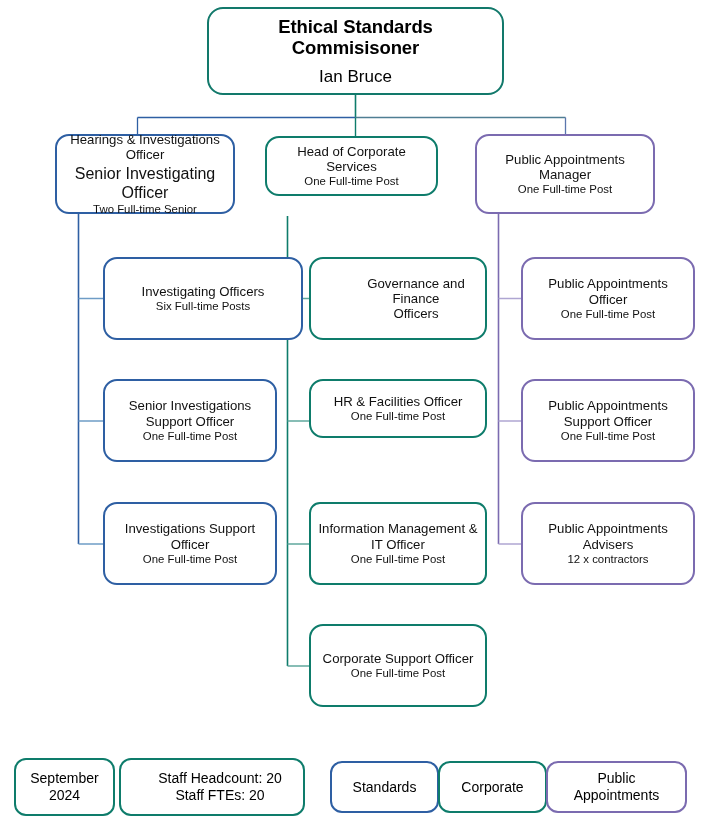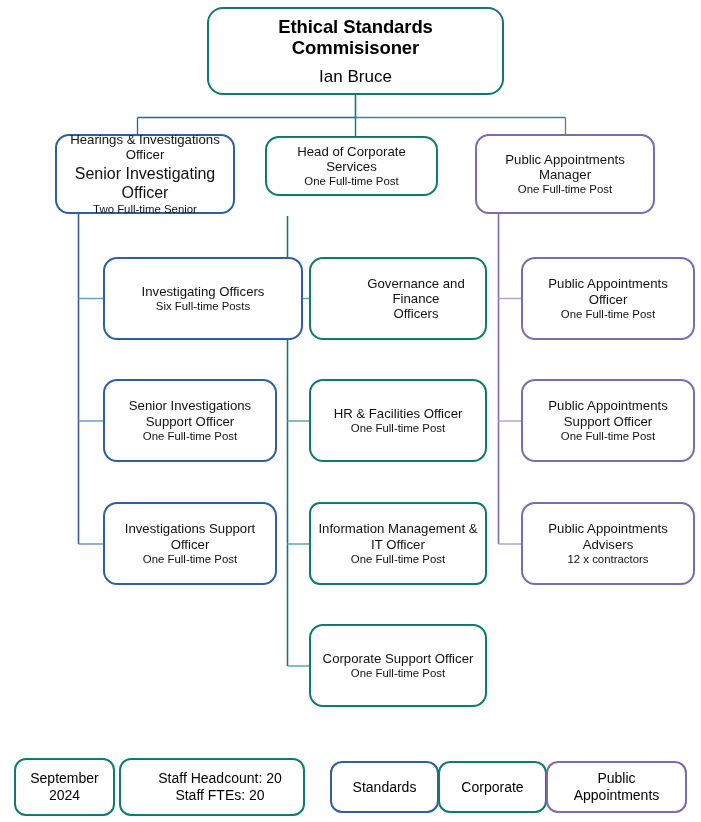--- a/index.html
+++ b/index.html
@@ -180,21 +180,21 @@
     <div class="sub">One Full-time Post</div>
   </div>
 
   <div class="node teal" style="left:309px; top:257px; width:178px; height:83px;padding-left:36px;">
     <div class="title">
       <span>Governance and Finance</span><br>
       <span>Officers</span>
     </div>
   </div>
 
-  <div class="node teal" style="left:309px; top:379px; width:178px; height:83px;">
+  <div class="node teal" style="left:309px; top:379px; width:178px; height:59px;">
     <div class="title">HR &amp; Facilities Officer</div>
     <div class="sub">One Full-time Post</div>
   </div>
 
   <div class="node teal" style="left:309px; top:502px; width:178px; height:83px;border-radius:11px;">
     <div class="title">
       <span>Information Management &amp;</span><br>
       <span>IT Officer</span>
     </div>
     <div class="sub">One Full-time Post</div>

